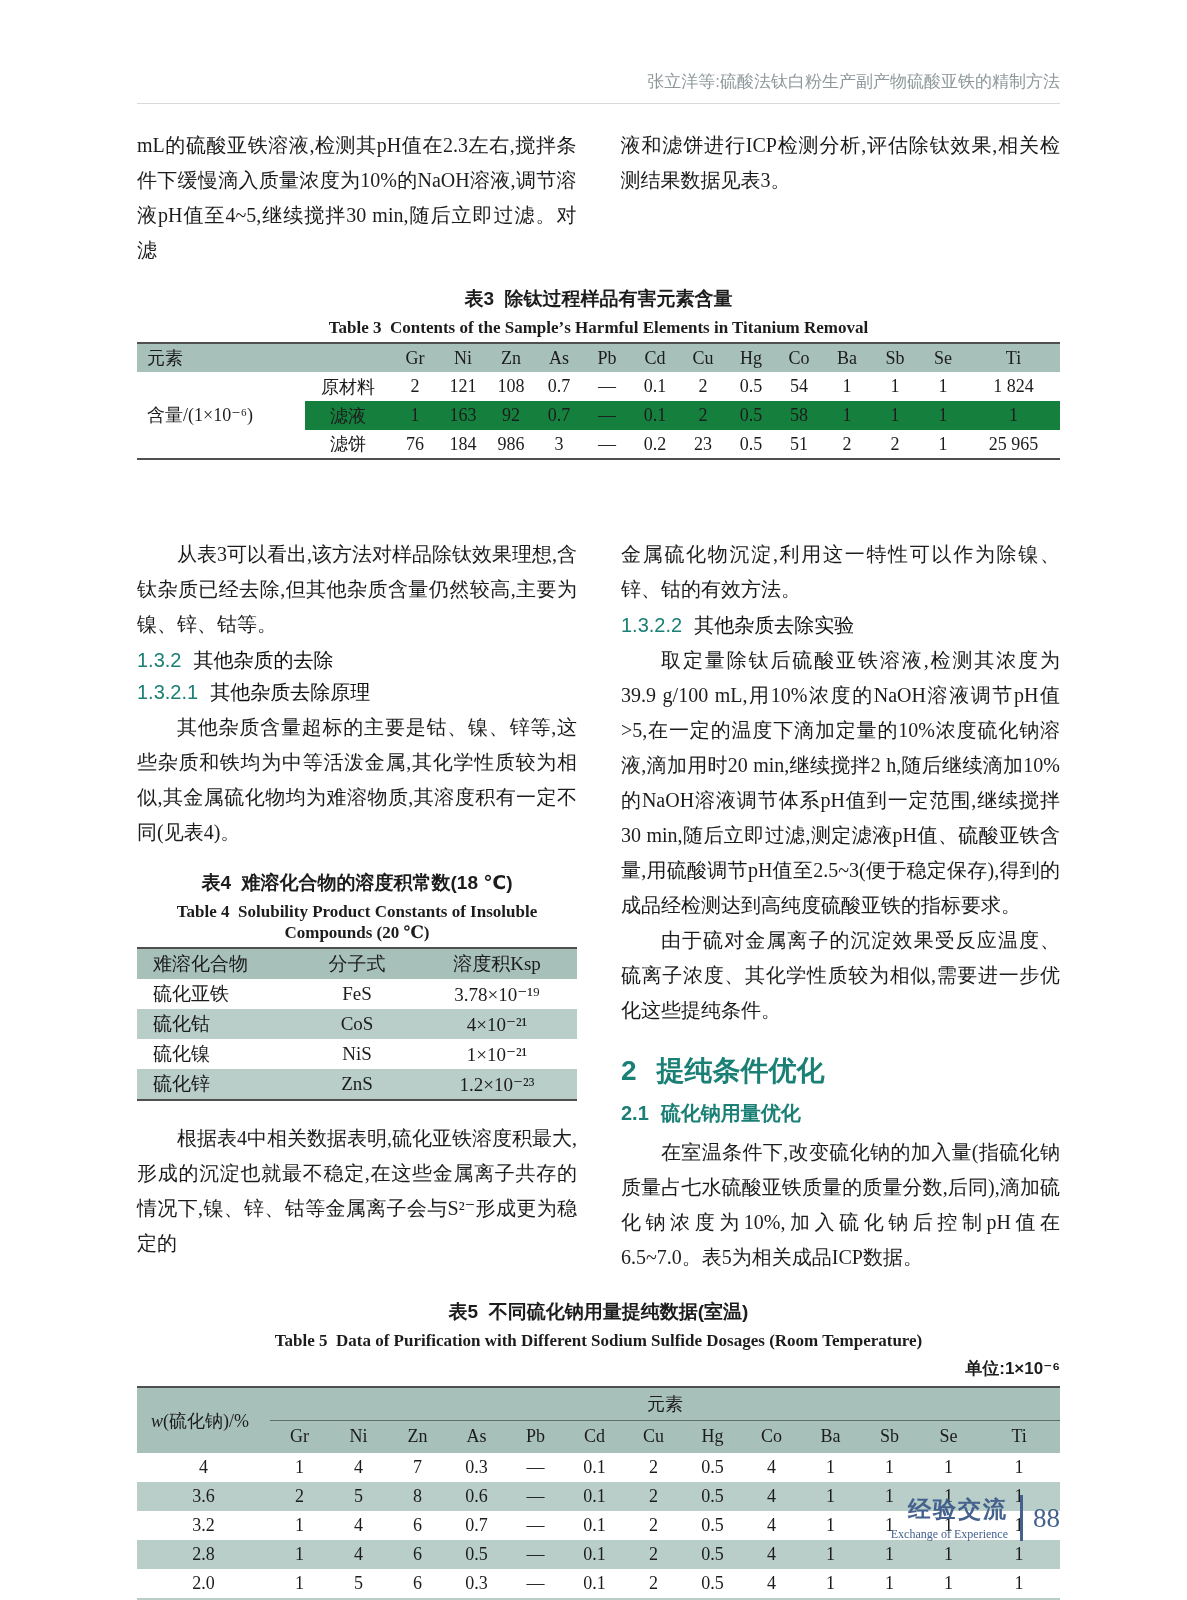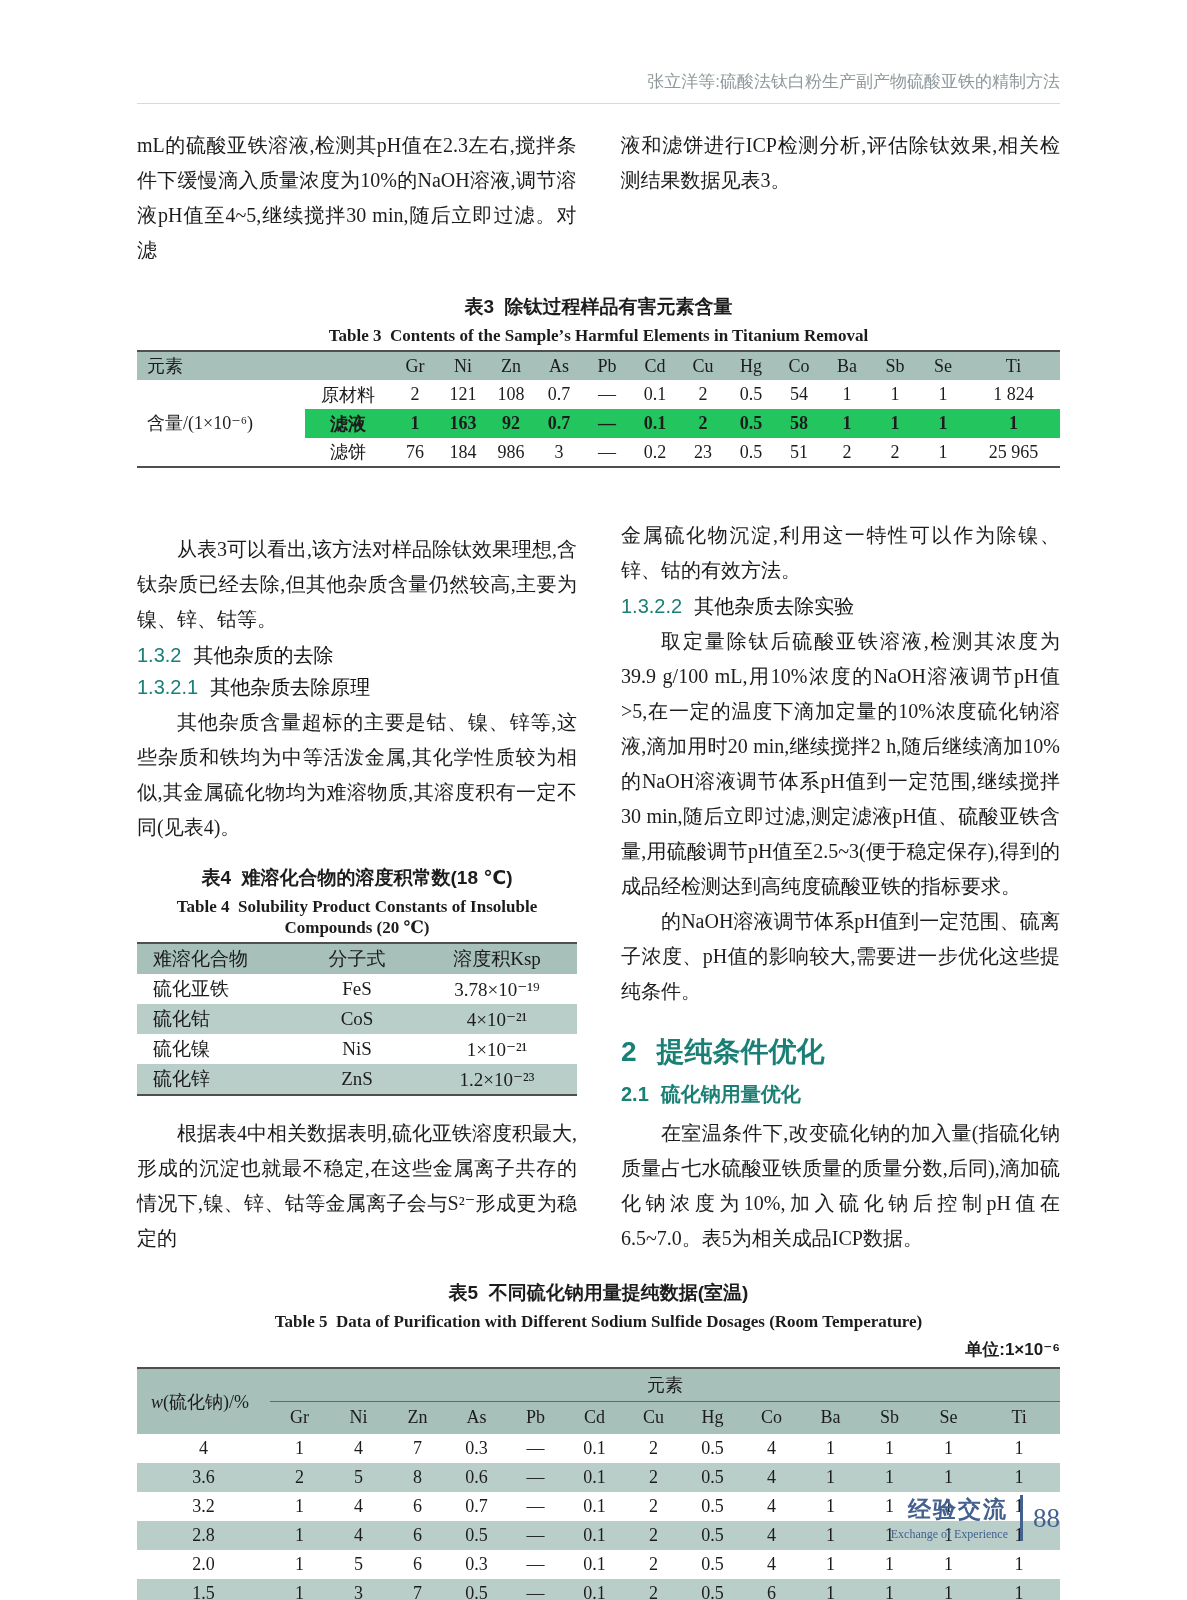--- a/index.html
+++ b/index.html
@@ -56,29 +56,29 @@
     width:100%; border-collapse:collapse; table-layout:fixed;
     border-top:2px solid #4f4f4f; border-bottom:2px solid #4f4f4f;
     font-size:18px;
   }
   .data-table th, .data-table td {
     padding:2px 2px; text-align:center; font-weight:normal; height:29px;
     overflow:hidden;
   }
   .data-table thead tr { background:#a7c0ba; }
   .left-cell { text-align:left !important; padding-left:10px !important; }
-  #table3 tbody tr:nth-child(2) td { background:#22c55e;font-weight:bold; }
+  #table3 tbody tr:nth-child(2) td { background:#15803d; }
   #table3 tbody td[rowspan] { background:#ffffff !important; }
   #table4 tbody tr:nth-child(even) { background:#b9cec8; }
   #table5 tbody tr:nth-child(even) { background:#b9cec8; }
   #table5 .t5-group { border-bottom:1px solid #5d6e69; height:33px; }
   #table5 .t5-first { text-align:left; padding-left:14px; font-size:18px; }
   #table5 thead tr:nth-child(2) th { height:33px; }
-  .sect-gap { margin-top:50px;align-items:flex-end; }
-  .t3-block { margin-top:26px; }
+  .sect-gap { margin-top:77px; }
+  .t3-block { margin-top:18px; }
   .t4-block { margin-top:20px; margin-bottom:20px; }
   .t5-block { margin-top:24px; }
   
   .page-footer {
     position:absolute; right:127px; top:1494px;
     display:flex; align-items:center;
   }
   .f-text { text-align:right; margin-right:12px; color:#44618e; }
   .f-cn { font-family:"Liberation Sans","DejaVu Sans",sans-serif;
     font-weight:bold; font-size:23px; letter-spacing:2px; }
@@ -252,21 +252,21 @@
 
       <p class="body indent">根据表4中相关数据表明,硫化亚铁溶度积最大,形成的沉淀也就最不稳定,在这些金属离子共存的情况下,镍、锌、钴等金属离子会与S²⁻形成更为稳定的</p>
     </div>
 
     <div class="col">
       <p class="body">金属硫化物沉淀,利用这一特性可以作为除镍、锌、钴的有效方法。</p>
       <div class="h3">
         <span class="num">1.3.2.2</span><span>其他杂质去除实验</span>
       </div>
       <p class="body indent">取定量除钛后硫酸亚铁溶液,检测其浓度为39.9 g/100 mL,用10%浓度的NaOH溶液调节pH值&gt;5,在一定的温度下滴加定量的10%浓度硫化钠溶液,滴加用时20 min,继续搅拌2 h,随后继续滴加10%的NaOH溶液调节体系pH值到一定范围,继续搅拌30 min,随后立即过滤,测定滤液pH值、硫酸亚铁含量,用硫酸调节pH值至2.5~3(便于稳定保存),得到的成品经检测达到高纯度硫酸亚铁的指标要求。</p>
-      <p class="body indent">的NaOH溶液调节体系pH值到一定范围、硫离子浓度、pH值的影响较大,需要进一步优化这些提纯条件。</p>
+      <p class="body indent">由于硫对金属离子的沉淀效果受反应温度、硫离子浓度、其化学性质较为相似,需要进一步优化这些提纯条件。</p>
       <div class="h1big">
         <span class="num">2</span><span>提纯条件优化</span>
       </div>
       <div class="h2sub">
         <span class="num">2.1</span><span>硫化钠用量优化</span>
       </div>
       <p class="body indent">在室温条件下,改变硫化钠的加入量(指硫化钠质量占七水硫酸亚铁质量的质量分数,后同),滴加硫化钠浓度为10%,加入硫化钠后控制pH值在6.5~7.0。表5为相关成品ICP数据。</p>
     </div>
   </div>
 

